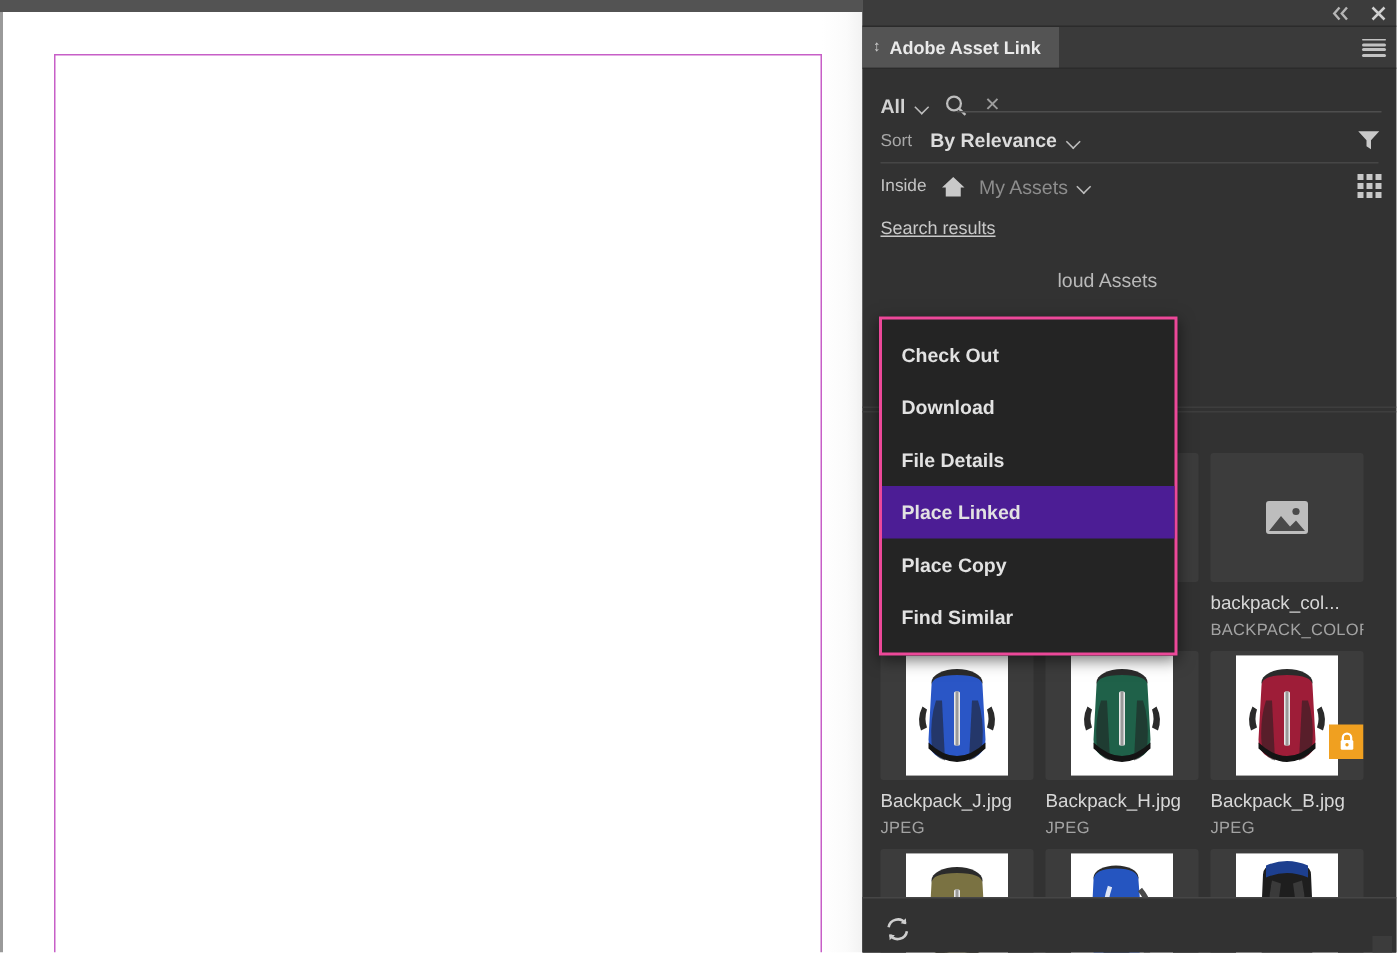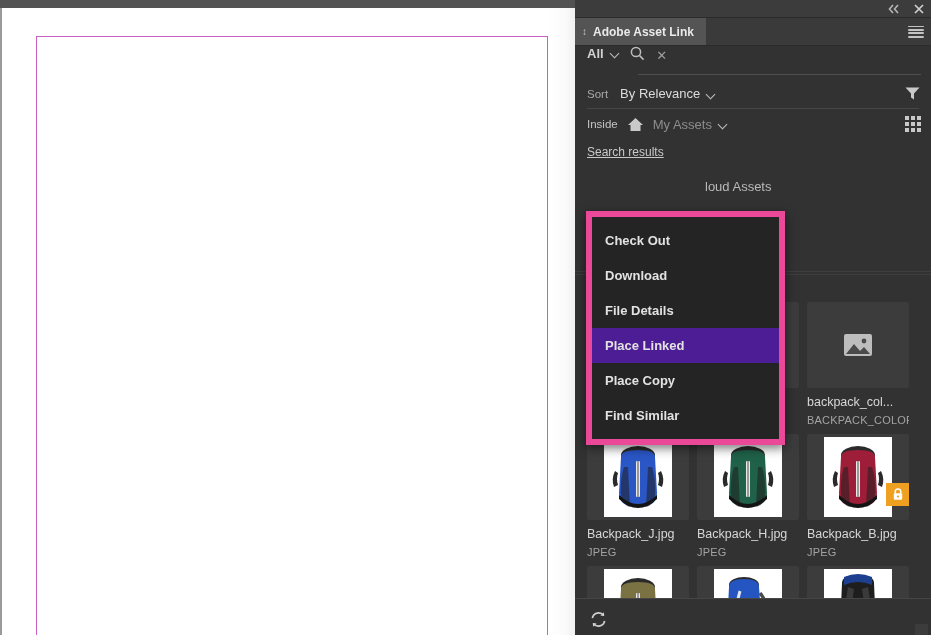--- a/index.html
+++ b/index.html
@@ -95,21 +95,21 @@
   .panel-body {
     position: relative;
     height: 607px;
     background: #323232;
   }
 
   
   .search-row {
     position: relative;
     height: 32px;
-    display: flex; align-items: flex-start;
+    display: flex; align-items: flex-end;
     padding: 0 10px 0 12px;
     gap: 0;
   }
   .scope-label { font-size: 13px; color: #d2d2d2; font-weight: bold; }
   .chev {
     display: inline-block;
     width: 14px; height: 14px;
     position: relative;
     margin: 0 4px;
   }
@@ -146,21 +146,21 @@
   }
 
   
   .sort-row {
     position: relative;
     height: 31px;
     display: flex; align-items: center;
     padding: 0 10px 0 12px;
   }
   .sort-label { font-size: 11.5px; color: #a8a8a8; margin-right: 12px; }
-  .sort-value { font-size: 13px; color: #dcdcdc; font-weight: normal; }
+  .sort-value { font-size: 13px; color: #dcdcdc; font-weight: bold; }
   .funnel { margin-left: auto; width: 18px; height: 18px; display: flex; align-items: center; justify-content: center; }
   .row-divider {
     position: absolute; left: 12px; right: 12px; bottom: 0;
     height: 1px; background: #464646;
   }
 
   
   .inside-row {
     position: relative;
     height: 30px;
@@ -289,21 +289,21 @@
     width: 13px; height: 13px;
     background: #3c3c3c;
   }
 
   
   .context-menu {
     position: absolute;
     left: 11px; top: 165px;
     width: 199px;
     background: #242424;
-    border: 6px solid #ec4899;
+    border: 2px solid #ec4899;
     box-shadow: 0 3px 10px rgba(0,0,0,0.55);
     z-index: 50;
     padding: 6px 0;
   }
   .menu-item {
     height: 35px;
     display: flex; align-items: center;
     padding: 0 0 0 13px;
     font-size: 13px;
     font-weight: bold;

